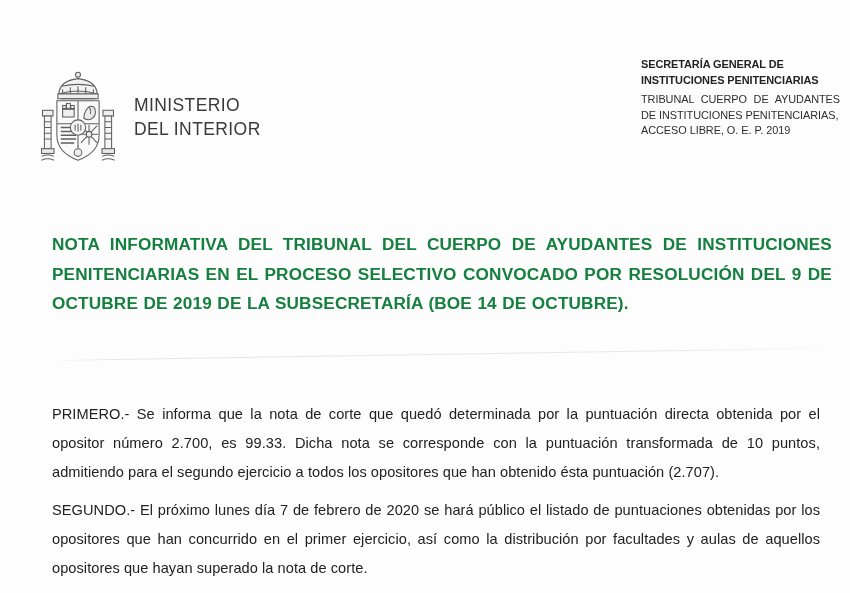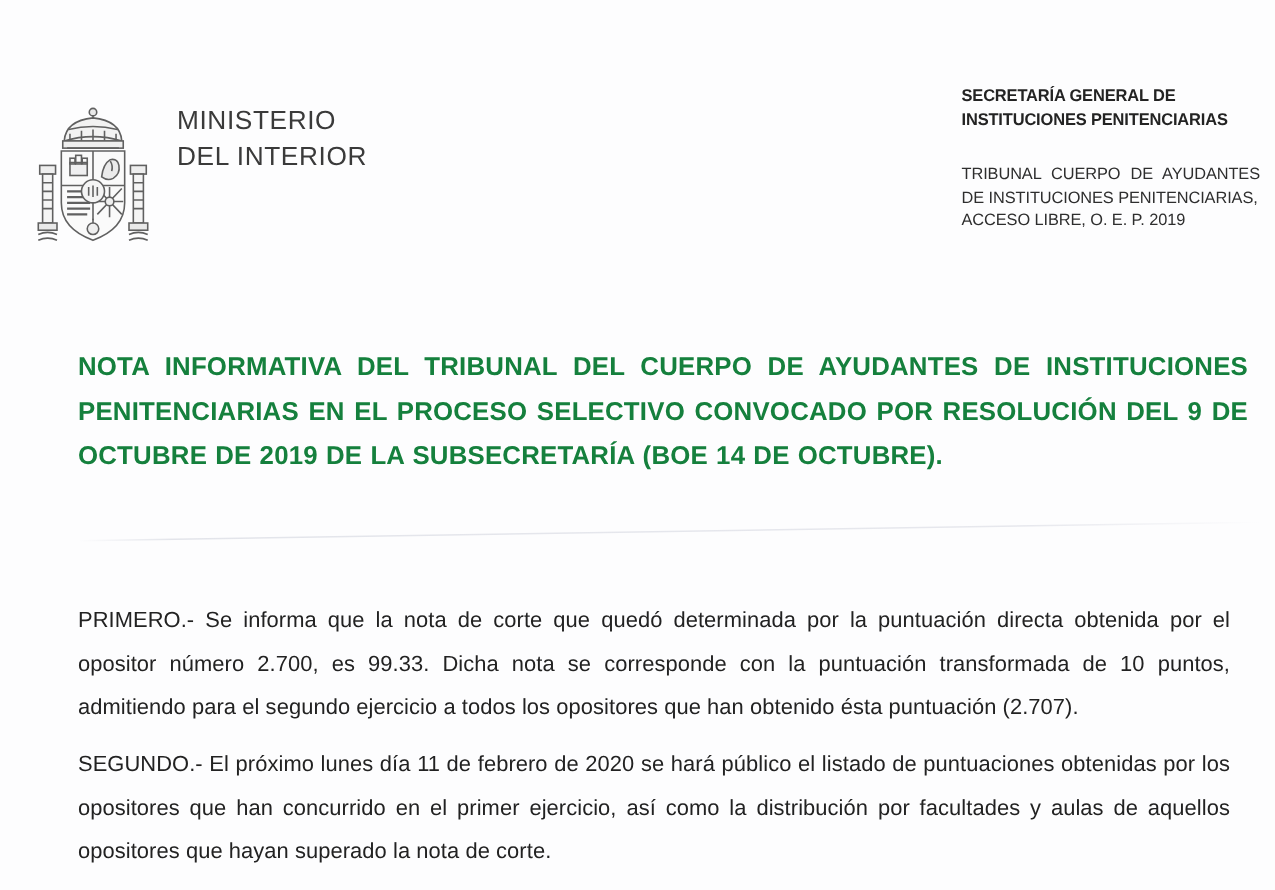--- a/index.html
+++ b/index.html
@@ -27,24 +27,24 @@
   .header {
     position: absolute;
     top: 0;
     left: 0;
     width: 850px;
     height: 200px;
   }
 
   .brand-block {
     position: absolute;
-    left: 14px;
+    left: 30px;
     top: 68px;
     display: flex;
-    align-items: flex-start;
+    align-items: center;
   }
 
   .coat-of-arms {
     width: 96px;
     height: 98px;
     display: block;
     opacity: 0.93;
   }
 
   .ministry-name {
@@ -68,21 +68,21 @@
     letter-spacing: -0.1px;
     color: #232323;
     white-space: pre-line;
     transform: scaleX(0.97);
     transform-origin: left top;
   }
 
   .tribunal-block {
     position: absolute;
     left: 641px;
-    top: 109px;
+    top: 92px;
     width: 199px;
     font-size: 10.9px;
     line-height: 1.44;
     letter-spacing: -0.05px;
     color: #2b2b2b;
     text-align: justify;
     text-align-last: left;
     color: #2e2e2e;
   }
   .tribunal-block .lastline {
@@ -214,16 +214,16 @@
       <div class="lastline">ACCESO LIBRE, O. E. P. 2019</div>
     </div>
   </div>
 
   <div class="scan-line"></div>
 
   <div class="doc-title">NOTA INFORMATIVA DEL TRIBUNAL DEL CUERPO DE AYUDANTES DE INSTITUCIONES PENITENCIARIAS EN EL PROCESO SELECTIVO CONVOCADO POR RESOLUCIÓN DEL 9 DE OCTUBRE DE 2019 DE LA SUBSECRETARÍA (BOE 14 DE OCTUBRE).</div>
 
   <div class="body-text">
     <p class="para">PRIMERO.- Se informa que la nota de corte que quedó determinada por la puntuación directa obtenida por el opositor número 2.700, es 99.33. Dicha nota se corresponde con la puntuación transformada de 10 puntos, admitiendo para el segundo ejercicio a todos los opositores que han obtenido ésta puntuación (2.707).</p>
-    <p class="para">SEGUNDO.- El próximo lunes día 11 de febrero de 2020 se hará público el listado de puntuaciones obtenidas por los opositores que han concurrido en el primer ejercicio, así como la distribución por facultades y aulas de aquellos opositores que hayan superado la nota de corte.</p>
+    <p class="para">SEGUNDO.- El próximo lunes día 7 de febrero de 2020 se hará público el listado de puntuaciones obtenidas por los opositores que han concurrido en el primer ejercicio, así como la distribución por facultades y aulas de aquellos opositores que hayan superado la nota de corte.</p>
   </div>
 
 </div>
 
 </body></html>

